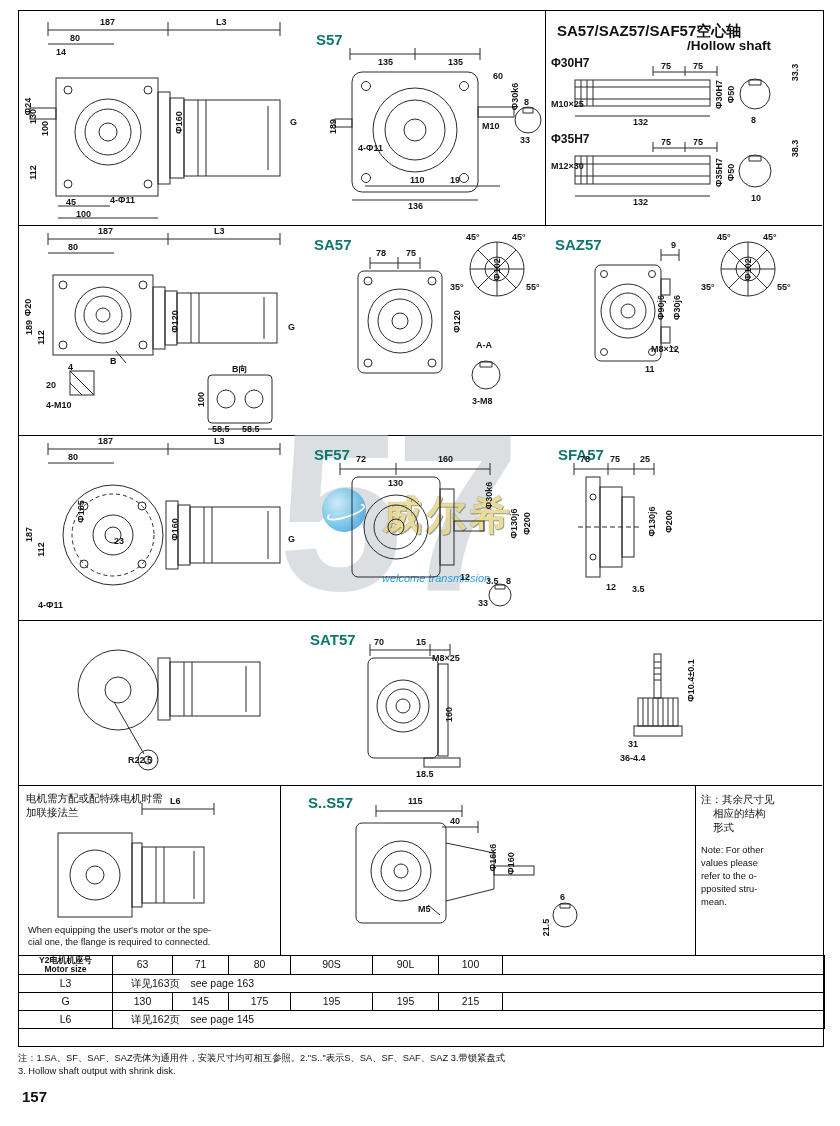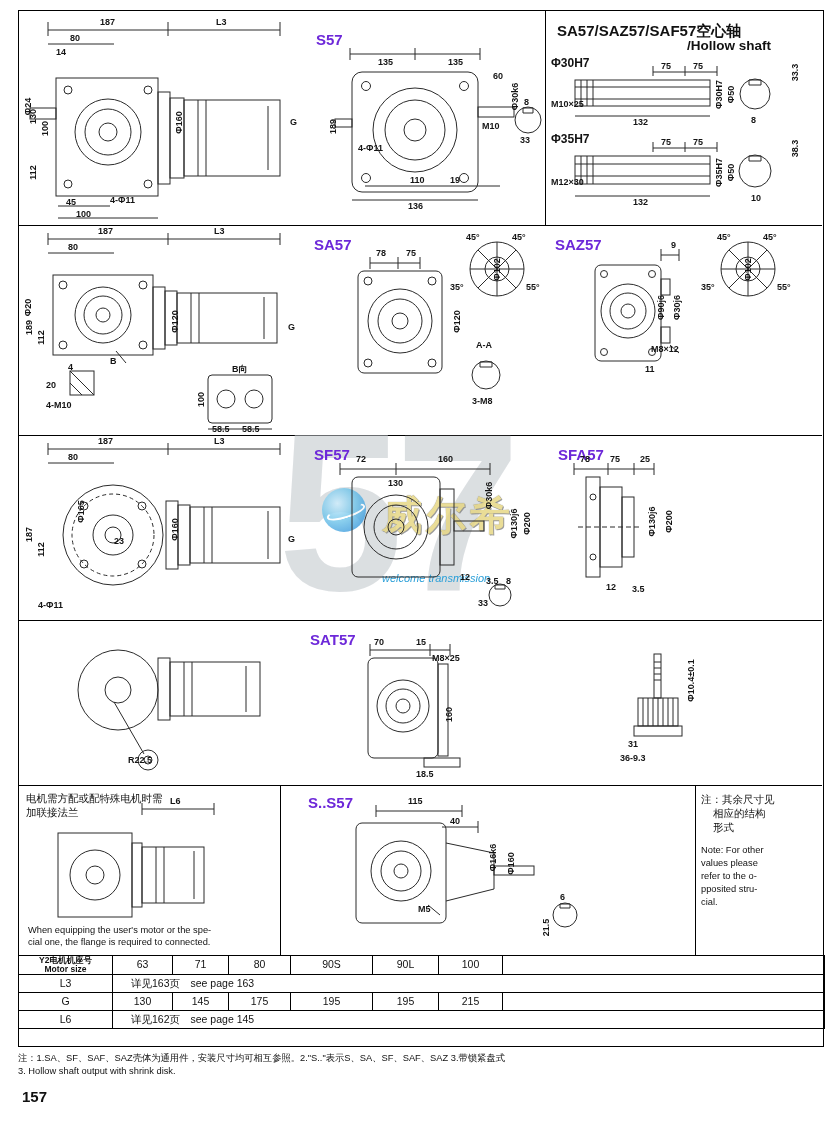--- a/index.html
+++ b/index.html
@@ -2,21 +2,21 @@
 <html><head>
 <meta charset="utf-8">
 <style>
   html,body{margin:0;padding:0;background:#e8e8e8}
   .page{position:relative;width:840px;height:1126px;background:#fff;font-family:"Liberation Sans",sans-serif;color:#111;overflow:hidden}
   .frame{position:absolute;left:18px;top:10px;width:804px;height:1035px;border:1.5px solid #000}
   .hline,.vline{position:absolute;background:#000}
   .cell{position:absolute;z-index:2}
   .d{position:absolute;font-size:9px;line-height:1;white-space:nowrap;color:#141414}
   .dv{position:absolute;font-size:9px;line-height:1;white-space:nowrap;color:#141414;transform:rotate(-90deg);transform-origin:center}
-  .title{position:absolute;font-size:15px;font-weight:700;color:#6d28d9;line-height:1;white-space:nowrap}
+  .title{position:absolute;font-size:15px;font-weight:700;color:#0f766e;line-height:1;white-space:nowrap}
   .subhead{position:absolute;font-size:12px;font-weight:700;white-space:nowrap}
   .cnline{position:absolute;font-size:10.5px;line-height:1.25;white-space:nowrap}
   .enline{position:absolute;font-size:9.3px;line-height:1.2;white-space:nowrap}
   .draw{position:absolute;left:0;top:0}
   .draw path,.draw rect,.draw circle,.draw line{fill:none;stroke:#2b2b2b;stroke-width:1}
   .spec{position:absolute;left:18px;top:955px;width:806px;border-collapse:collapse;table-layout:fixed;z-index:2}
   .spec td{border:1px solid #000;font-size:10.5px;text-align:center;padding:0;height:17px;line-height:1.05;overflow:hidden}
   .spec td.lab{font-size:8.5px;font-weight:700}
   .spec td.lv{text-align:left;padding-left:18px}
   .notes{position:absolute;left:18px;top:1052px;width:800px;z-index:2}
@@ -139,21 +139,21 @@
     <b class="d" style="left:116px;top:52px">75</b>
     <b class="d" style="left:148px;top:52px">75</b>
     <b class="d" style="left:6px;top:90px">M10×25</b>
     <b class="d" style="left:88px;top:108px">132</b>
     <b class="dv" style="left:160px;top:80px">Φ30H7</b>
     <b class="dv" style="left:178px;top:80px">Φ50</b>
     <b class="dv" style="left:242px;top:58px">33.3</b>
     <b class="d" style="left:206px;top:106px">8</b>
     <b class="d" style="left:116px;top:128px">75</b>
     <b class="d" style="left:148px;top:128px">75</b>
-    <b class="d" style="left:6px;top:168px">M12×30</b>
+    <b class="d" style="left:6px;top:152px">M12×30</b>
     <b class="d" style="left:88px;top:188px">132</b>
     <b class="dv" style="left:160px;top:158px">Φ35H7</b>
     <b class="dv" style="left:178px;top:158px">Φ50</b>
     <b class="dv" style="left:242px;top:134px">38.3</b>
     <b class="d" style="left:206px;top:184px">10</b>
   </section>
 
   <section class="cell" style="left:18px;top:225px;width:282px;height:210px">
     <svg class="draw" width="282" height="210" viewBox="0 0 282 210">
       <path d="M30 14 H262 M30 8 V20 M150 8 V20 M262 8 V20 M30 28 H96"></path>
@@ -354,21 +354,21 @@
       <rect x="616" y="106" width="48" height="10"></rect>
     </svg>
     <b class="d" style="left:356px;top:18px">70</b>
     <b class="d" style="left:398px;top:18px">15</b>
     <b class="d" style="left:414px;top:34px">M8×25</b>
     <b class="dv" style="left:424px;top:90px">160</b>
     <b class="d" style="left:398px;top:150px">18.5</b>
     <b class="d" style="left:110px;top:136px">R22.5</b>
     <b class="dv" style="left:652px;top:56px">Φ10.4±0.1</b>
     <b class="d" style="left:610px;top:120px">31</b>
-    <b class="d" style="left:602px;top:134px">36-9.3</b>
+    <b class="d" style="left:602px;top:134px">36-4.4</b>
   </section>
 
   <section class="cell" style="left:18px;top:785px;width:262px;height:170px">
     <span class="cnline" style="left:8px;top:7px">电机需方配或配特殊电机时需</span>
     <span class="cnline" style="left:8px;top:21px">加联接法兰</span>
     <svg class="draw" width="262" height="170" viewBox="0 0 262 170">
       <path d="M124 24 H196 M124 18 V30 M196 18 V30"></path>
       <rect x="40" y="48" width="74" height="84"></rect>
       <circle cx="77" cy="90" r="25"></circle>
         <circle cx="77" cy="90" r="9"></circle>
@@ -405,21 +405,21 @@
   </section>
 
   <section class="cell" style="left:695px;top:785px;width:129px;height:170px">
     <span class="cnline" style="left:6px;top:8px">注：其余尺寸见</span>
     <span class="cnline" style="left:18px;top:22px">相应的结构</span>
     <span class="cnline" style="left:18px;top:36px">形式</span>
     <span class="enline" style="left:6px;top:60px">Note: For other</span>
     <span class="enline" style="left:6px;top:73px">values please</span>
     <span class="enline" style="left:6px;top:86px">refer to the o-</span>
     <span class="enline" style="left:6px;top:99px">pposited stru-</span>
-    <span class="enline" style="left:6px;top:112px">cial.</span>
+    <span class="enline" style="left:6px;top:112px">mean.</span>
   </section>
 
   <table class="spec">
     <colgroup>
       <col style="width:94px">
         <col style="width:30px">
         <col style="width:30px">
         <col style="width:28px">
         <col style="width:28px">
       <col style="width:31px">

